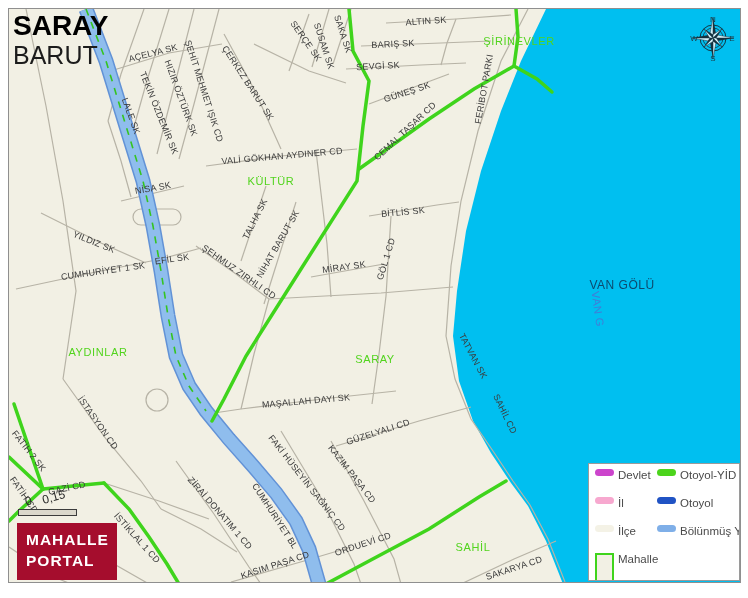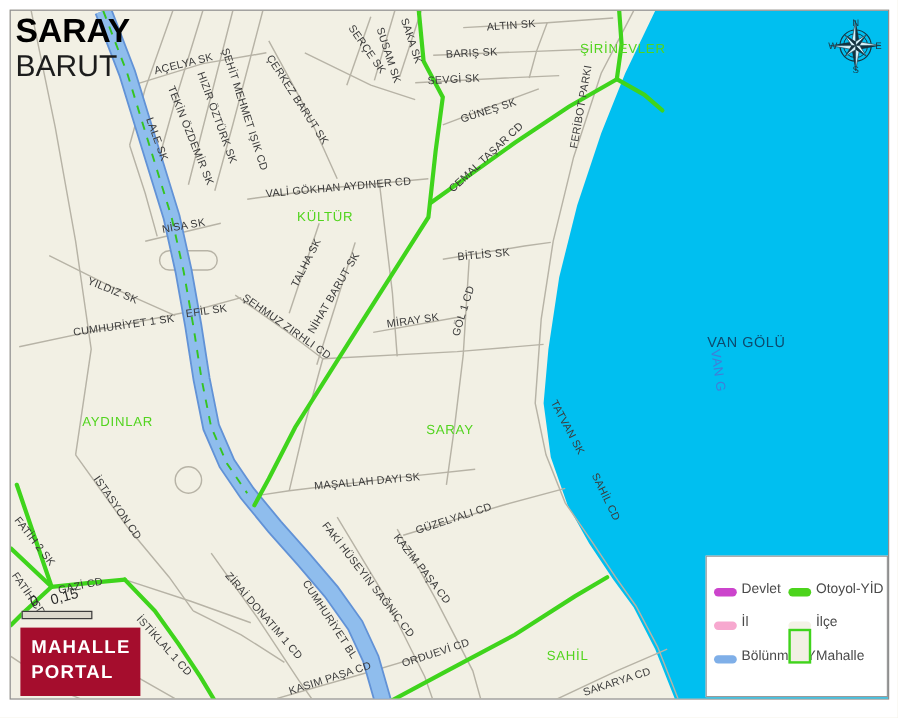--- a/index.html
+++ b/index.html
@@ -17,21 +17,21 @@
        letter-spacing:.5px;transform-origin:center}
   .water-label-blue{position:absolute;font-size:11px;color:#3F7ED8;white-space:nowrap;
        letter-spacing:.5px;transform-origin:center}
   #title{position:absolute;left:4px;top:2px;line-height:1.05}
   #title .main{font-size:28px;font-weight:bold;color:#000}
   #title .sub{font-size:25px;color:#1c1c1c;margin-top:2px}
   #legend{position:absolute;left:588px;top:463px;width:152px;height:118px;
        box-sizing:border-box;background:#fff;border:1px solid #9a9a9a;
        padding:5px 0 0 6px;overflow:hidden}
   #legend-grid{display:grid;grid-template-columns:62px 1fr;grid-auto-rows:28px}
-  .legend-item{display:flex;align-items:flex-end;gap:4px}
+  .legend-item{display:flex;align-items:flex-start;gap:4px}
   .legend-label{font-size:11.5px;color:#4a4a4a;white-space:nowrap}
   .swatch{flex:0 0 auto}
   .swatch.line{width:19px;height:7px;border-radius:4px}
   .swatch.blank{width:19px;height:7px;border-radius:4px}
   .swatch.box{width:15px;height:25px;border:2px solid #3FD41C;background:#F2F0E4}
   #scale-bar{position:absolute;left:18px;top:509px;width:57px;height:5px;
        background:#dbd8cc;border:1px solid #3c3c3c}
   .scale-num{position:absolute;font-size:12px;color:#2a2a2a;transform:rotate(-15deg);white-space:nowrap}
   #scale-start{left:25px;top:494px}
   #scale-end{left:42px;top:490px}
@@ -194,20 +194,24 @@
       </div>
       <div class="legend-item">
         <span class="swatch line" style="background: rgb(76, 212, 28);"></span>
         <span class="legend-label">Otoyol-YİD</span>
       </div>
       <div class="legend-item">
         <span class="swatch line" style="background: rgb(247, 168, 207);"></span>
         <span class="legend-label">İl</span>
       </div>
       <div class="legend-item">
+        <span class="swatch line" style="background: rgb(32, 83, 196);"></span>
+        <span class="legend-label">Otoyol</span>
+      </div>
+      <div class="legend-item">
         <span class="swatch blank" style="background: rgb(244, 242, 230);"></span>
         <span class="legend-label">İlçe</span>
       </div>
       <div class="legend-item">
         <span class="swatch line" style="background: rgb(127, 175, 232);"></span>
         <span class="legend-label">Bölünmüş Y</span>
       </div>
       <div class="legend-item">
         <span class="swatch box" style="border-color: rgb(63, 212, 28);"></span>
         <span class="legend-label">Mahalle</span>

